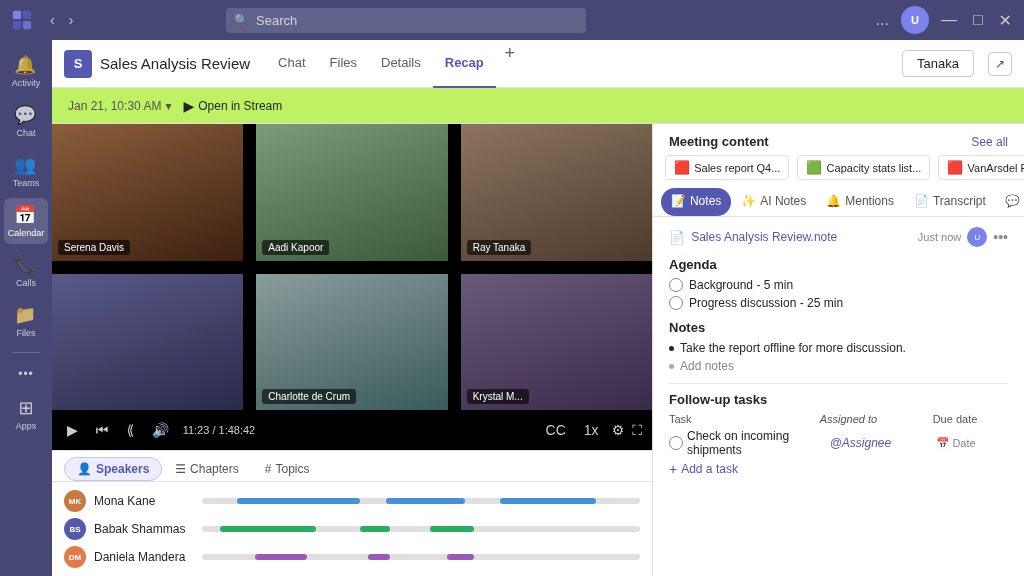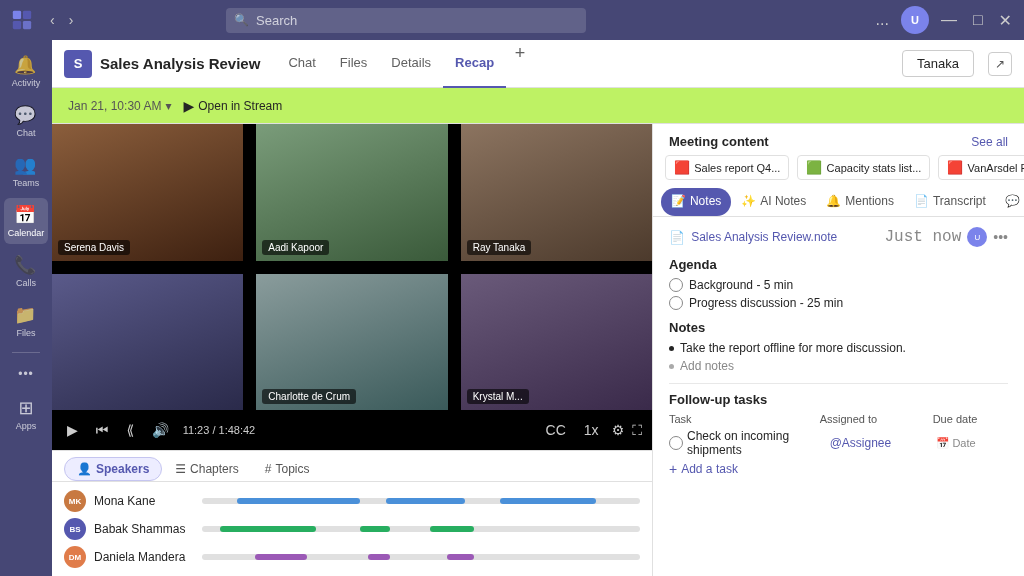--- a/index.html
+++ b/index.html
@@ -30,21 +30,21 @@
     .sidebar-item .si-icon { font-size: 18px; }
     .sidebar-item .si-label { font-size: 9px; text-align: left; }
     .sidebar-divider { width: 28px; height: 1px; background: rgba(255,255,255,0.2); margin: 4px 0; }
 
     
     .content-area { flex: 1; display: flex; flex-direction: column; overflow: hidden; background: #fff; }
 
     
     .channel-header { height: 48px; border-bottom: 1px solid #e0e0e0; display: flex; align-items: center; padding: 0 12px; gap: 8px; background: #fff; flex-shrink: 0; }
     .channel-icon { width: 28px; height: 28px; background: #5558af; border-radius: 4px; display: flex; align-items: center; justify-content: center; color: white; font-size: 13px; font-weight: 700; flex-shrink: 0; }
-    .channel-title { font-size: 15px; font-weight: 700; color: #252525; }
+    .channel-title { font-size: 15px; font-weight: 400; color: #252525; }
     .channel-tabs { display: flex; gap: 0; margin-left: 8px; }
     .channel-tab { padding: 0 12px; height: 48px; display: flex; align-items: center; color: #616161; font-size: 13px; cursor: pointer; border-bottom: 2px solid transparent; }
     .channel-tab.active { color: #5558af; border-bottom: 2px solid #5558af; font-weight: 600; }
     .add-tab-btn { width: 28px; height: 28px; border: none; background: none; color: #616161; font-size: 18px; cursor: pointer; display: flex; align-items: center; justify-content: center; }
     .close-btn { margin-left: auto; padding: 5px 14px; border: 1px solid #ccc; border-radius: 4px; background: none; cursor: pointer; font-size: 13px; color: #252525; }
     .share-icon { margin-left: 6px; width: 24px; height: 24px; border: 1px solid #ccc; border-radius: 4px; display: flex; align-items: center; justify-content: center; color: #555; font-size: 12px; cursor: pointer; }
 
     
     .sub-header { height: 36px; border-bottom: 1px solid #e0e0e0; display: flex; align-items: center; padding: 0 16px; gap: 12px; background: #bef264; flex-shrink: 0; }
     .date-selector { display: flex; align-items: center; gap: 4px; cursor: pointer; font-size: 12px; color: #252525; }
@@ -93,35 +93,35 @@
     .notes-tabs { display: flex; border-bottom: 1px solid #e0e0e0; padding: 0 8px; gap: 0; flex-shrink: 0; }
     .notes-tab { padding: 6px 10px; font-size: 12px; cursor: pointer; color: #555; display: flex; align-items: center; gap: 4px; border-bottom: 2px solid transparent; white-space: nowrap; }
     .notes-tab.active { background: #5558af; color: white; border-radius: 16px; border-bottom: 2px solid transparent; }
     .notes-tab .nt-icon { font-size: 12px; }
 
     
     .notes-content { flex: 1; overflow-y: auto; padding: 10px 16px; }
     .note-file-header { display: flex; align-items: center; gap: 6px; margin-bottom: 10px; }
     .note-file-icon { font-size: 13px; color: #c0392b; }
     .note-file-link { font-size: 12px; color: #5558af; text-decoration: none; cursor: pointer; }
-    .note-file-time { font-size: 16px; color: #888; margin-left: auto; font-family: Liberation Mono, monospace; }
+    .note-file-time { font-size: 11px; color: #888; margin-left: auto; }
     .note-avatar { width: 20px; height: 20px; border-radius: 50%; background: #7b83eb; display: flex; align-items: center; justify-content: center; color: white; font-size: 8px; }
     .note-more { font-size: 14px; color: #888; cursor: pointer; }
     .note-section-title { font-size: 13px; font-weight: 600; color: #252525; margin-bottom: 6px; }
     .agenda-item { display: flex; align-items: center; gap: 6px; font-size: 12px; color: #252525; margin-bottom: 4px; }
     .agenda-circle { width: 14px; height: 14px; border: 1.5px solid #888; border-radius: 50%; flex-shrink: 0; }
     .notes-section { margin-top: 10px; }
     .bullet-item { display: flex; align-items: flex-start; gap: 6px; font-size: 12px; color: #252525; margin-bottom: 4px; }
     .bullet-dot { width: 5px; height: 5px; border-radius: 50%; background: #252525; margin-top: 5px; flex-shrink: 0; }
     .add-notes-text { font-size: 12px; color: #888; cursor: pointer; }
     .follow-up { margin-top: 10px; border-top: 1px solid #e8e8e8; padding-top: 8px; }
     .fu-title { font-size: 13px; font-weight: 600; color: #252525; margin-bottom: 6px; }
     .fu-cols { display: flex; font-size: 11px; color: #555; margin-bottom: 4px; }
     .fu-task { flex: 2; }
-    .fu-assigned { flex: 1.5; }
+    .fu-assigned { flex: 1.5; font-style: italic; }
     .fu-due { flex: 1; }
     .fu-row { display: flex; align-items: center; font-size: 12px; color: #252525; margin-bottom: 4px; }
     .fu-check { width: 14px; height: 14px; border: 1.5px solid #888; border-radius: 50%; flex-shrink: 0; margin-right: 4px; }
     .fu-assignee { color: #5558af; }
     .fu-date-text { color: #888; font-size: 11px; display: flex; align-items: center; gap: 2px; }
     .add-task-row { display: flex; align-items: center; gap: 4px; font-size: 12px; color: #5558af; cursor: pointer; margin-top: 4px; }
     .plus-icon { font-size: 14px; }
 
     
     ::-webkit-scrollbar { width: 6px; height: 6px; }

